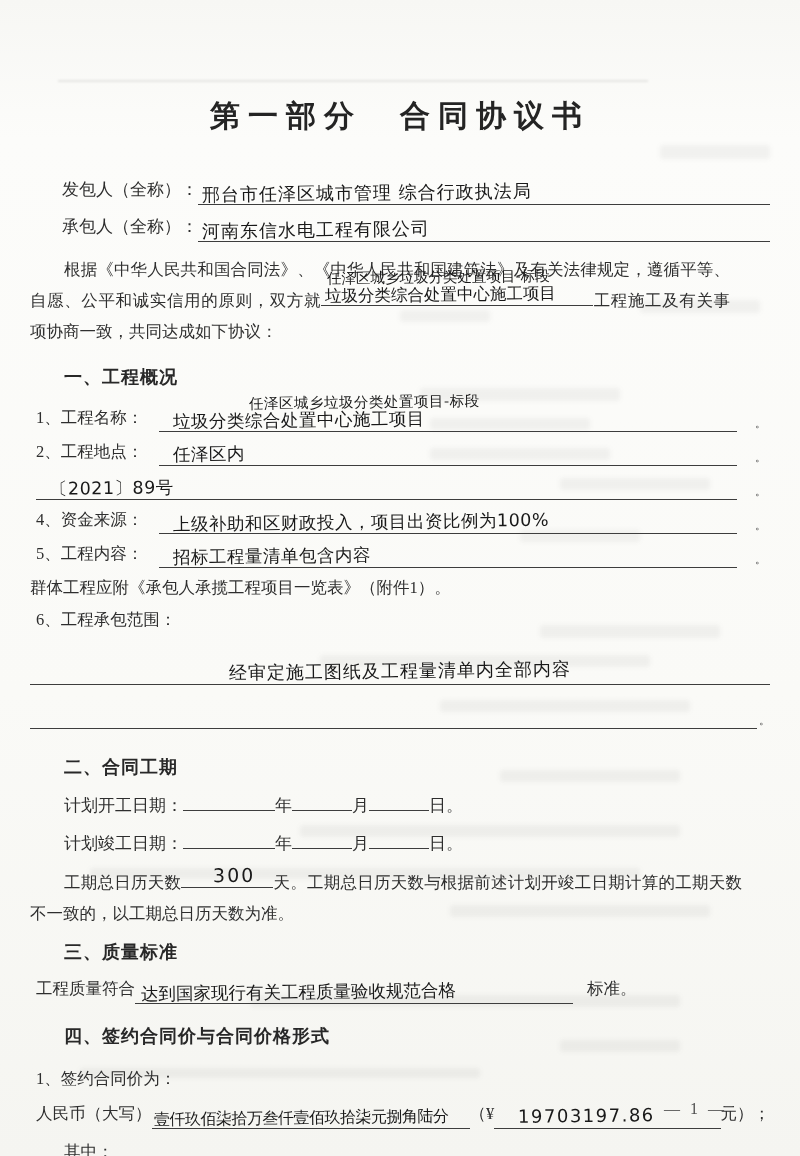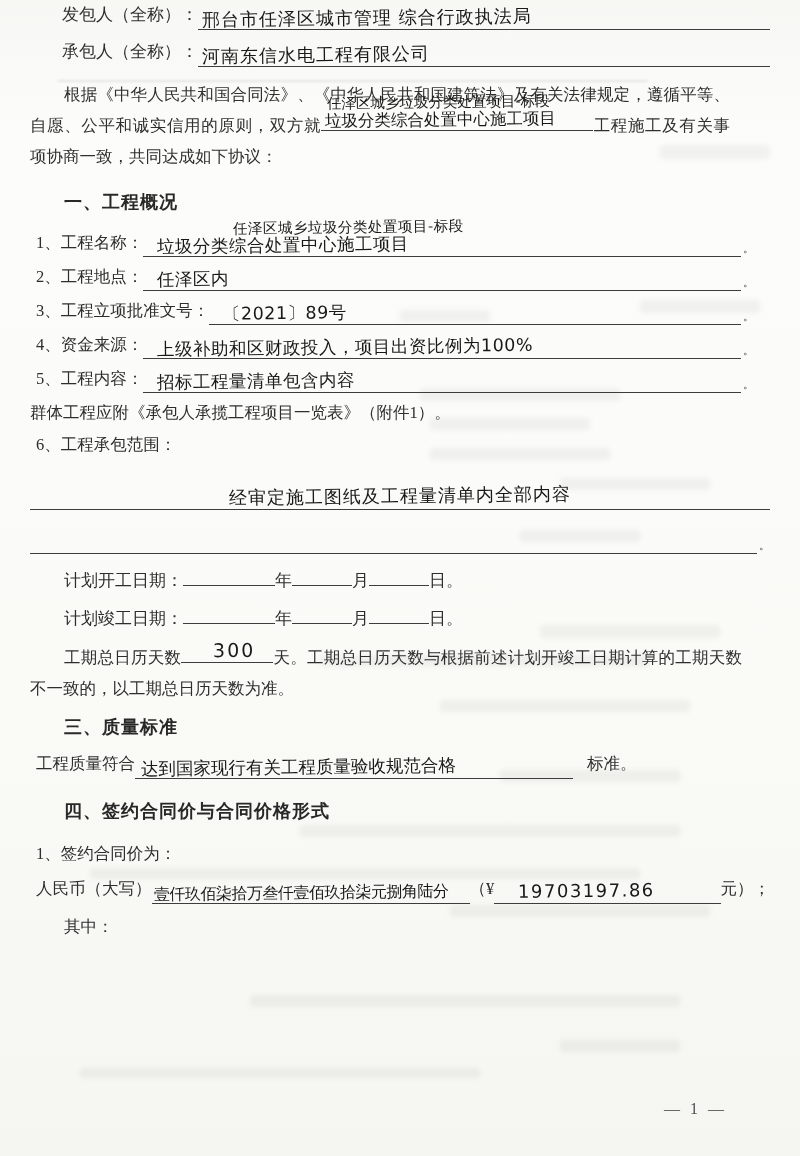--- a/index.html
+++ b/index.html
@@ -49,21 +49,21 @@
     text-align:justify; text-indent:34px; color:#303030;
   }
   .inline-blank {
     display:inline-block; width:272px; height:20px; text-indent:0;
     border-bottom:1.6px solid #3d3d3d; position:relative; vertical-align:baseline;
   }
   .inline-blank .main-hw { position:absolute; left:4px; bottom:-5px; font-size:16.5px; }
   .inline-blank .annot-hw { position:absolute; left:6px; top:-24px; font-size:14.5px; }
 
   
-  .item-row { display:flex; align-items:center; margin:0 16px 5px 6px; font-size:16.5px; line-height:29px; }
+  .item-row { display:flex; align-items:center; margin:0 4px 5px 6px; font-size:16.5px; line-height:29px;gap:16px; }
   .item-label { white-space:nowrap; }
   .item-blank { flex:1; border-bottom:1.5px solid #3d3d3d; position:relative; height:29px; }
   .item-blank .hw { position:absolute; left:14px; bottom:-4px; font-size:17.5px; letter-spacing:0.5px; }
   .item-blank .annot-hw { position:absolute; left:90px; top:-15px; font-size:14.5px; }
   .suffix { font-size:11px; color:#4a4a4a; margin-left:2px; line-height:18px; align-self:flex-end; }
 
   .plain-line { font-size:16.5px; line-height:30px; margin:2px 0; }
   .indent0 { margin-left:0; }
   .indent1 { margin-left:6px; }
 
@@ -129,20 +129,21 @@
   <div class="artifact bleed-bar" style="left:500px; top:770px; width:180px; height:12px;"></div>
   <div class="artifact bleed-bar" style="left:300px; top:825px; width:380px; height:12px;"></div>
   <div class="artifact bleed-bar" style="left:90px; top:868px; width:550px; height:11px;"></div>
   <div class="artifact bleed-bar" style="left:450px; top:905px; width:260px; height:12px;"></div>
   <div class="artifact bleed-bar" style="left:250px; top:995px; width:430px; height:12px;"></div>
   <div class="artifact bleed-bar" style="left:560px; top:1040px; width:120px; height:12px;"></div>
   <div class="artifact bleed-bar" style="left:80px; top:1068px; width:400px; height:10px;"></div>
 
   <div class="content">
 
+    <h1 class="title">第一部分　合同协议书</h1>
 
     <div class="party-row">
       <span class="party-label">发包人（全称）：</span>
       <span class="party-blank">
         <span class="hw">邢台市任泽区城市管理 综合行政执法局</span>
       </span>
     </div>
     <div class="party-row">
       <span class="party-label">承包人（全称）：</span>
       <span class="party-blank">
@@ -165,21 +166,20 @@
 
     <div class="item-row">
       <span class="item-label">2、工程地点：</span>
       <span class="item-blank">
         <span class="hw">任泽区内</span>
       </span>
       <span class="suffix">。</span>
     </div>
 
     <div class="item-row">
-      <span class="item-label">3、工程立项批准文号：</span>
       <span class="item-blank">
         <span class="hw">〔2021〕89号</span>
       </span>
       <span class="suffix">。</span>
     </div>
 
     <div class="item-row">
       <span class="item-label">4、资金来源：</span>
       <span class="item-blank">
         <span class="hw">上级补助和区财政投入，项目出资比例为100%</span>
@@ -200,20 +200,21 @@
     <div class="plain-line indent1">6、工程承包范围：</div>
 
     <div class="scope-hw-line">
       <span class="hw">经审定施工图纸及工程量清单内全部内容</span>
     </div>
     <div class="blank-line-row">
       <span class="item-blank"></span>
       <span class="suffix">。</span>
     </div>
 
+    <div class="sec-heading" style="margin-top:26px;">二、合同工期</div>
 
     <div class="date-row" style="margin-top:12px;">
       <span>计划开工日期：</span><span class="date-blank"></span><span>年</span><span class="date-blank small"></span><span>月</span><span class="date-blank small"></span><span>日。</span>
     </div>
     <div class="date-row">
       <span>计划竣工日期：</span><span class="date-blank"></span><span>年</span><span class="date-blank small"></span><span>月</span><span class="date-blank small"></span><span>日。</span>
     </div>
 
     <p class="duration-para"><span>工期总日历天数</span><span class="days-blank"><span class="hw">300</span></span><span>天。工期总日历天数与根据前述计划开竣工日期计算的工期天数不一致的，以工期总日历天数为准。</span></p>
 

